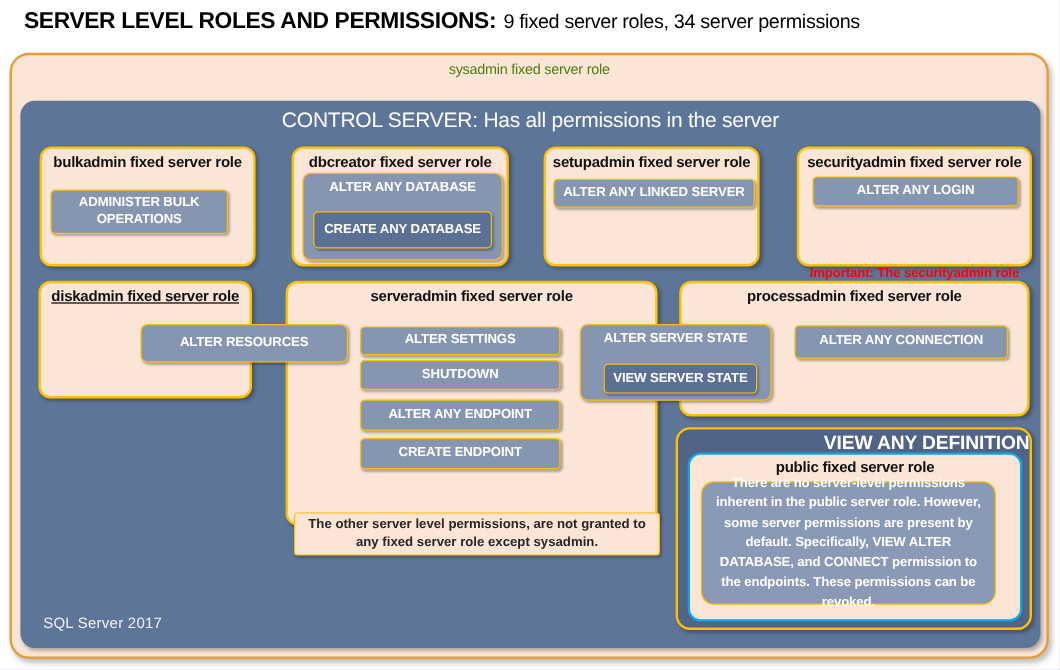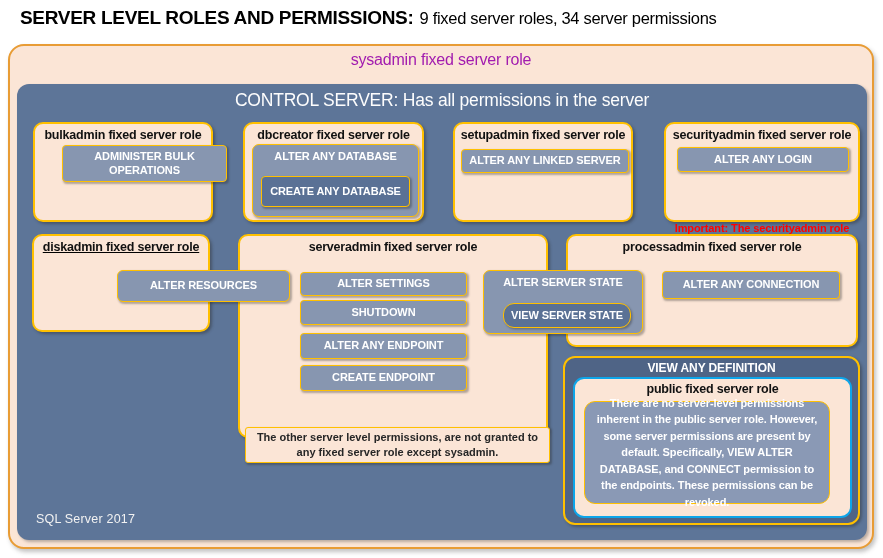--- a/index.html
+++ b/index.html
@@ -13,21 +13,21 @@
   .heading .hr{font-size:16.5px;font-weight:normal;margin-left:6px;margin-top:48px;}
 
   .outer-box{
     left:8px;top:44px;width:866px;height:505px;
     background:#FBE5D6;border:2px solid #E89C35;border-radius:16px;
     box-shadow:2px 3px 4px rgba(80,80,80,.35);
     box-sizing:border-box;
   }
   .sysadmin-title{
     left:8px;top:51px;width:866px;text-align:center;
-    font-size:16px;color:#a21caf;letter-spacing:-0.2px;
+    font-size:12px;color:#4d7c0f;letter-spacing:-0.2px;
   }
   .control-box{
     left:17px;top:84px;width:850px;height:456px;
     background:#5D7598;border-radius:12px;
     box-shadow:2px 2px 3px rgba(60,60,60,.35);
   }
   .control-title{
     left:17px;top:90px;width:850px;text-align:center;
     font-size:17.5px;color:#fdfdfd;letter-spacing:-0.2px;
   }
@@ -69,21 +69,21 @@
     display:flex;align-items:center;justify-content:center;
     font-size:11px;font-weight:bold;color:#262626;text-align:center;line-height:1.35;
     padding:0 8px;
   }
   .vad-box{
     left:563px;top:356px;width:297px;height:169px;
     background:#4F6486;border:2px solid #FFC000;border-radius:12px;
     box-shadow:2px 2px 3px rgba(40,40,40,.4);box-sizing:border-box;
   }
   .vad-banner{
-    width:100%;text-align:center;color:#fff;font-weight:bold;font-size:12px;
+    width:100%;text-align:right;color:#fff;font-weight:bold;font-size:16px;
     padding-top:3px;letter-spacing:-0.1px;
   }
   .public-box{
     position:absolute;left:8px;top:19px;width:279px;height:141px;
     background:#FBE5D6;border:2px solid #0ea5e9;border-radius:11px;
     box-sizing:border-box;
   }
   .public-note{
     position:absolute;left:9px;top:22px;width:246px;height:103px;
     background:#8A99B5;border:1.5px solid #FFC000;border-radius:11px;
@@ -105,21 +105,21 @@
   </div>
 
   <div class="abs outer-box"></div>
   <div class="abs sysadmin-title">sysadmin fixed server role</div>
 
   <div class="abs control-box"></div>
   <div class="abs control-title">CONTROL SERVER: Has all permissions in the server</div>
 
   <div class="abs role-box" style="left:33px;top:122px;width:180px;height:100px;">
     <div class="role-title">bulkadmin fixed server role</div>
-    <div class="btn" style="left:7px;top:21px;width:165px;height:37px;margin-left:20px;">ADMINISTER BULK OPERATIONS</div>
+    <div class="btn" style="left:7px;top:34px;width:148px;height:37px;">ADMINISTER BULK OPERATIONS</div>
   </div>
 
   <div class="abs role-box" style="left:243px;top:122px;width:181px;height:100px;">
     <div class="role-title">dbcreator fixed server role</div>
     <div class="compound" style="left:7px;top:20px;width:167px;height:73px;">
       <div class="compound-label">ALTER ANY DATABASE</div>
       <div class="btn btn-dark" style="left:8px;top:31px;width:149px;height:31px;">CREATE ANY DATABASE</div>
     </div>
   </div>
 
@@ -148,21 +148,21 @@
 
   <div class="abs role-box" style="left:566px;top:234px;width:292px;height:113px;">
     <div class="role-title">processadmin fixed server role</div>
     <div class="btn" style="left:94px;top:35px;width:178px;height:28px;">ALTER ANY CONNECTION</div>
   </div>
 
   <div class="btn" style="left:117px;top:270px;width:173px;height:32px;border-radius:6px;">ALTER RESOURCES</div>
 
   <div class="compound" style="left:483px;top:270px;width:160px;height:64px;">
     <div class="compound-label">ALTER SERVER STATE</div>
-    <div class="btn btn-dark" style="left:19px;top:32px;width:128px;height:25px;border-radius:11px;">VIEW SERVER STATE</div>
+    <div class="btn btn-dark" style="left:19px;top:32px;width:128px;height:25px;">VIEW SERVER STATE</div>
   </div>
 
   <div class="abs note-box">The other server level permissions, are not granted to any fixed server role except sysadmin.</div>
 
   <div class="abs vad-box">
     <div class="vad-banner">VIEW ANY DEFINITION</div>
     <div class="public-box">
       <div class="role-title" style="padding-top:3px;">public fixed server role</div>
       <div class="public-note">There are no server-level permissions inherent in the public server role. However, some server permissions are present by default. Specifically, VIEW ALTER DATABASE, and CONNECT permission to the endpoints. These permissions can be revoked.</div>
     </div>

